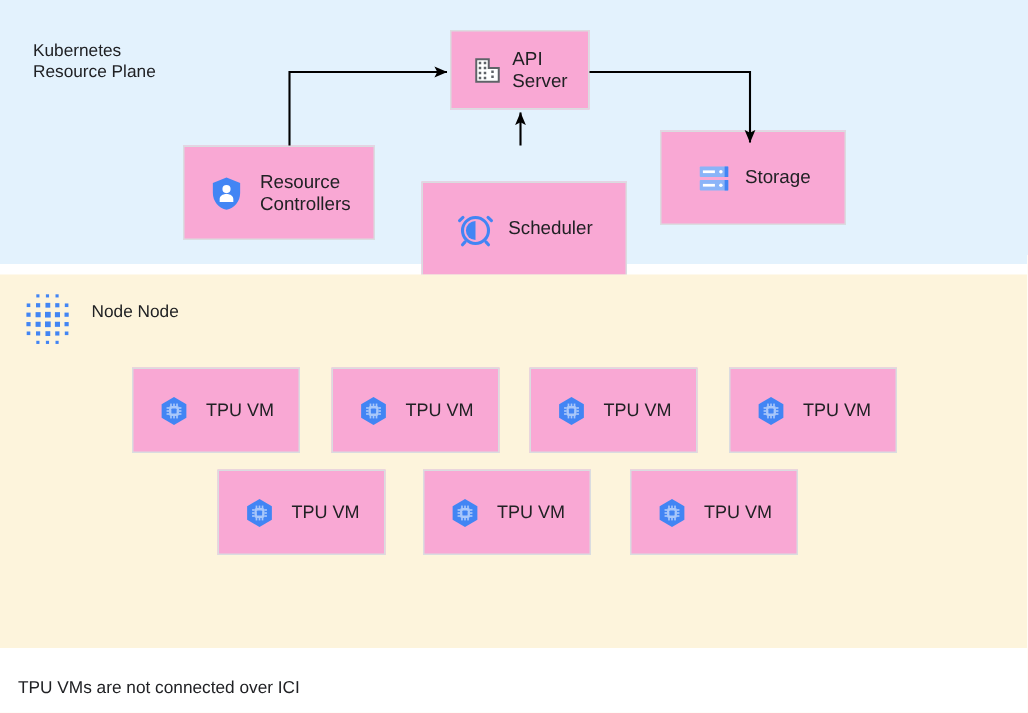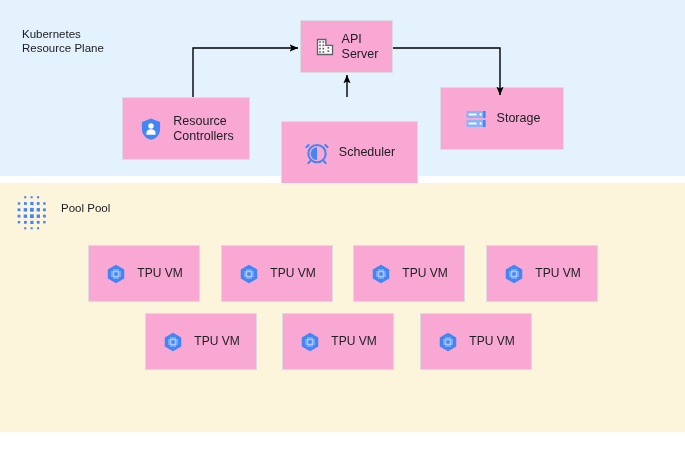--- a/index.html
+++ b/index.html
@@ -242,21 +242,21 @@
         <rect x="24.8" y="27.9" width="2.8" height="2.8"></rect>
         <rect x="31.2" y="28.0" width="2.4" height="2.4"></rect>
 
         <rect x="12.2" y="34.2" width="2.1" height="2.1"></rect>
         <rect x="18.6" y="34.2" width="2.1" height="2.1"></rect>
         <rect x="25.0" y="34.2" width="2.1" height="2.1"></rect>
       </g>
     </svg>
   </span>
 
-  <div class="band-title" id="node-pool-title">Pool Pool</div>
+  <div class="band-title" id="node-pool-title">Node Node</div>
 
   <div class="card tpu-card" id="tpu-r1-c1">
     <div class="card-inner">
       <span class="icon-wrap">
         <svg width="22" height="22" viewBox="0 0 24 24" aria-hidden="true">
           <path d="M12 1.9 21 7.05v9.9L12 22.1 3 16.95v-9.9L12 1.9z" fill="#4285f4"></path>
           <g fill="#a8c7fa">
             <rect x="8.4" y="8.4" width="7.2" height="7.2" rx="1.2"></rect>
           </g>
           <rect x="10.1" y="10.1" width="3.8" height="3.8" rx="0.7" fill="#4285f4"></rect>
@@ -449,14 +449,15 @@
       </marker>
     </defs>
 
     <path d="M193,97 L193,48 L298,48" fill="none" stroke="#000000" stroke-width="1.4" marker-end="url(#arrowhead)"></path>
 
     <path d="M347,97 L347,75" fill="none" stroke="#000000" stroke-width="1.4" marker-end="url(#arrowhead)"></path>
 
     <path d="M393,48 L500,48 L500,95" fill="none" stroke="#000000" stroke-width="1.4" marker-end="url(#arrowhead)"></path>
   </svg>
 
+  <div id="caption">TPU VMs are not connected over ICI</div>
 
 </div>
 
 </body></html>

